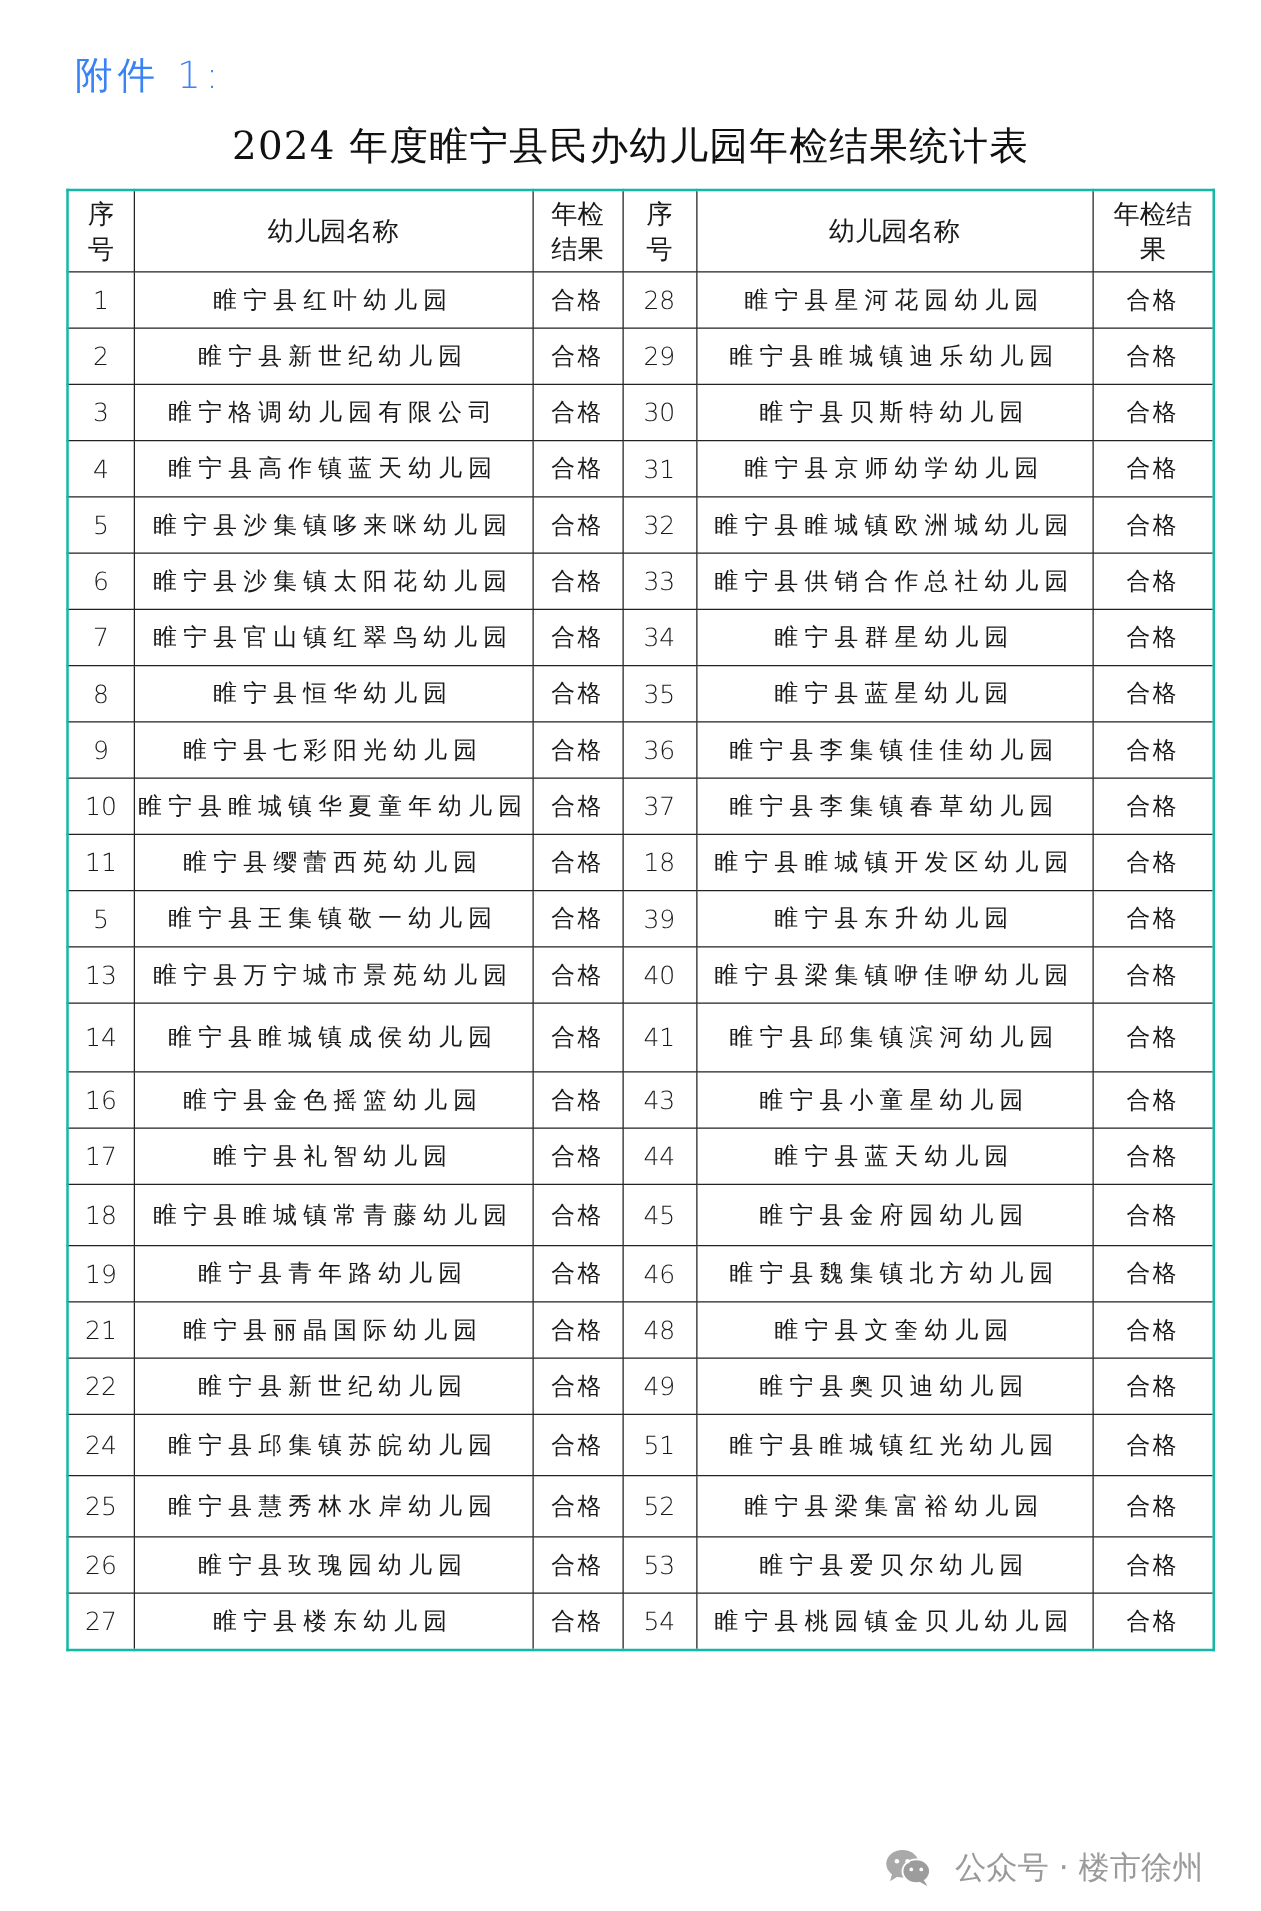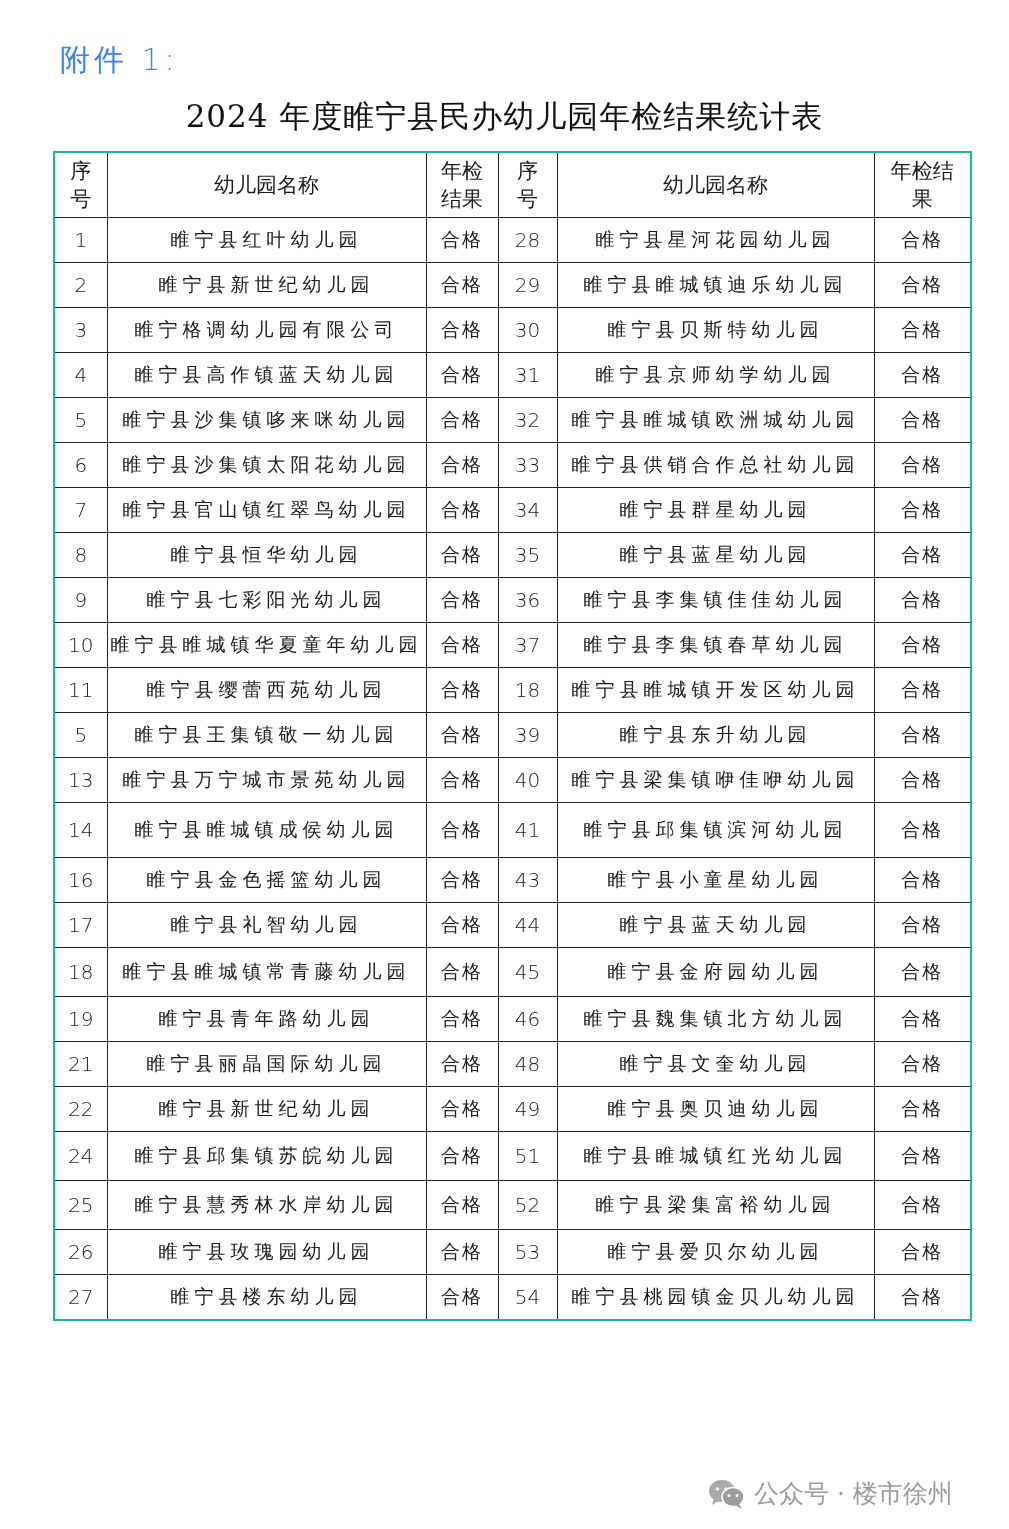--- a/index.html
+++ b/index.html
@@ -89,21 +89,21 @@
     }
     .result-table td.res {
       letter-spacing: 2px;
     }
     .watermark {
       position: absolute;
       left: 708px;
       top: 1477px;
       display: flex;
       align-items: center;
-      gap: 8px;
+      gap: 18px;
       color: #9a9a9a;
       font-size: 25px;
       font-family: "DejaVu Sans", "Liberation Sans", sans-serif;
     }
     .watermark .wechat-icon {
       width: 38px;
       height: 32px;
       position: relative;
     }
   </style>

